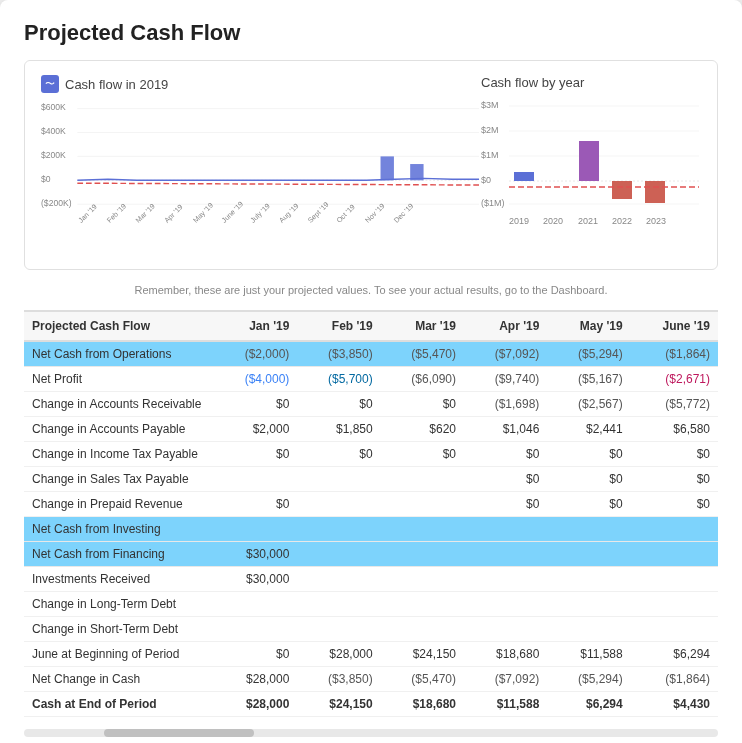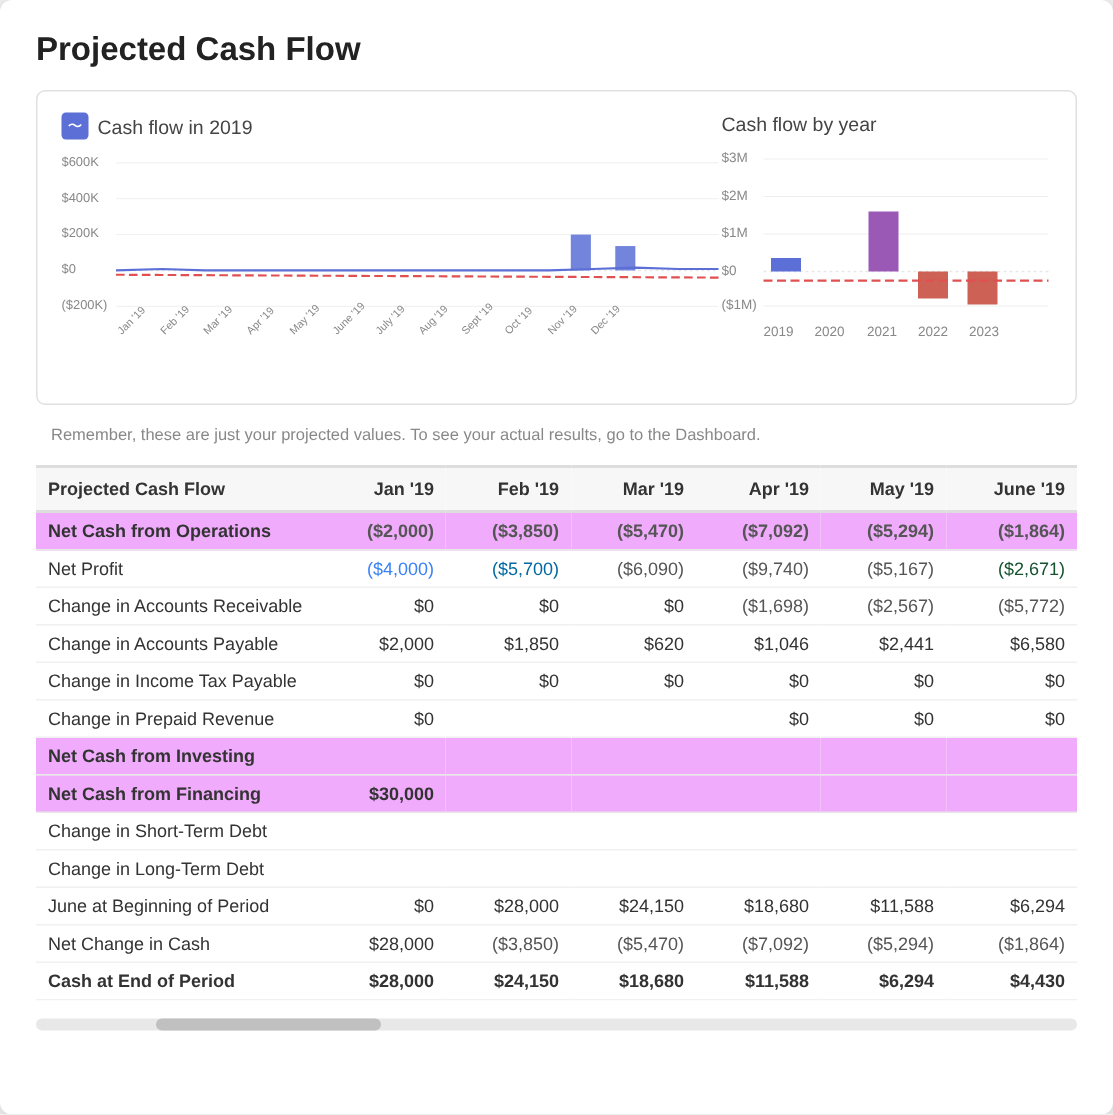--- a/index.html
+++ b/index.html
@@ -62,20 +62,21 @@
       align-items: center;
       justify-content: center;
       color: white;
       font-size: 10px;
     }
     .chart-area {
       position: relative;
       height: 160px;
     }
     .chart-note {
+      text-align: center;
       font-size: 11px;
       color: #888;
       margin-top: 8px;
       padding: 0 10px;
     }
     
     .table-container {
       overflow-x: auto;
       margin-bottom: 12px;
     }
@@ -101,22 +102,22 @@
       padding: 5px 8px;
       text-align: right;
       color: #333;
       border-bottom: 1px solid #f0f0f0;
       white-space: nowrap;
     }
     tbody tr td:first-child {
       text-align: left;
     }
     tbody tr.section-header td {
-      font-weight: 700;
-      background: #f0abfc;
+      font-weight: 400;
+      background: #7dd3fc;
       border-bottom: 1px solid #e8e8e8;
     }
     tbody tr.bold-row td {
       font-weight: 700;
     }
     .scrollbar-track {
       height: 8px;
       background: #e8e8e8;
       border-radius: 4px;
       margin: 4px 0 8px 0;
@@ -248,21 +249,21 @@
               <td style="color: rgb(85, 85, 85);">($5,294)</td>
               <td style="color: rgb(85, 85, 85);">($1,864)</td>
             </tr>
             <tr>
               <td>Net Profit</td>
               <td style="color: #3b82f6;">($4,000)</td>
               <td style="color: #0369a1;">($5,700)</td>
               <td style="color: rgb(85, 85, 85);">($6,090)</td>
               <td style="color: rgb(85, 85, 85);">($9,740)</td>
               <td style="color: rgb(85, 85, 85);">($5,167)</td>
-              <td style="color: #14532d;">($2,671)</td>
+              <td style="color: #be185d;">($2,671)</td>
             </tr>
             <tr>
               <td>Change in Accounts Receivable</td>
               <td>$0</td>
               <td>$0</td>
               <td>$0</td>
               <td style="color: rgb(85, 85, 85);">($1,698)</td>
               <td style="color: rgb(85, 85, 85);">($2,567)</td>
               <td style="color: rgb(85, 85, 85); margin-top: 10px;">($5,772)</td>
             </tr>
@@ -278,20 +279,29 @@
             <tr>
               <td>Change in Income Tax Payable</td>
               <td>$0</td>
               <td>$0</td>
               <td>$0</td>
               <td>$0</td>
               <td>$0</td>
               <td>$0</td>
             </tr>
             <tr>
+              <td>Change in Sales Tax Payable</td>
+              <td></td>
+              <td></td>
+              <td></td>
+              <td>$0</td>
+              <td>$0</td>
+              <td>$0</td>
+            </tr>
+            <tr>
               <td>Change in Prepaid Revenue</td>
               <td>$0</td>
               <td></td>
               <td></td>
               <td>$0</td>
               <td>$0</td>
               <td>$0</td>
             </tr>
             <tr class="section-header">
               <td>Net Cash from Investing</td>
@@ -305,30 +315,39 @@
             <tr class="section-header">
               <td>Net Cash from Financing</td>
               <td>$30,000</td>
               <td></td>
               <td></td>
               <td></td>
               <td></td>
               <td></td>
             </tr>
             <tr>
+              <td>Investments Received</td>
+              <td>$30,000</td>
+              <td></td>
+              <td></td>
+              <td></td>
+              <td></td>
+              <td></td>
+            </tr>
+            <tr>
+              <td>Change in Long-Term Debt</td>
+              <td></td>
+              <td></td>
+              <td></td>
+              <td></td>
+              <td></td>
+              <td></td>
+            </tr>
+            <tr>
               <td>Change in Short-Term Debt</td>
-              <td></td>
-              <td></td>
-              <td></td>
-              <td></td>
-              <td></td>
-              <td></td>
-            </tr>
-            <tr>
-              <td>Change in Long-Term Debt</td>
               <td></td>
               <td></td>
               <td></td>
               <td></td>
               <td></td>
               <td></td>
             </tr>
             <tr>
               <td>June at Beginning of Period</td>
               <td>$0</td>

